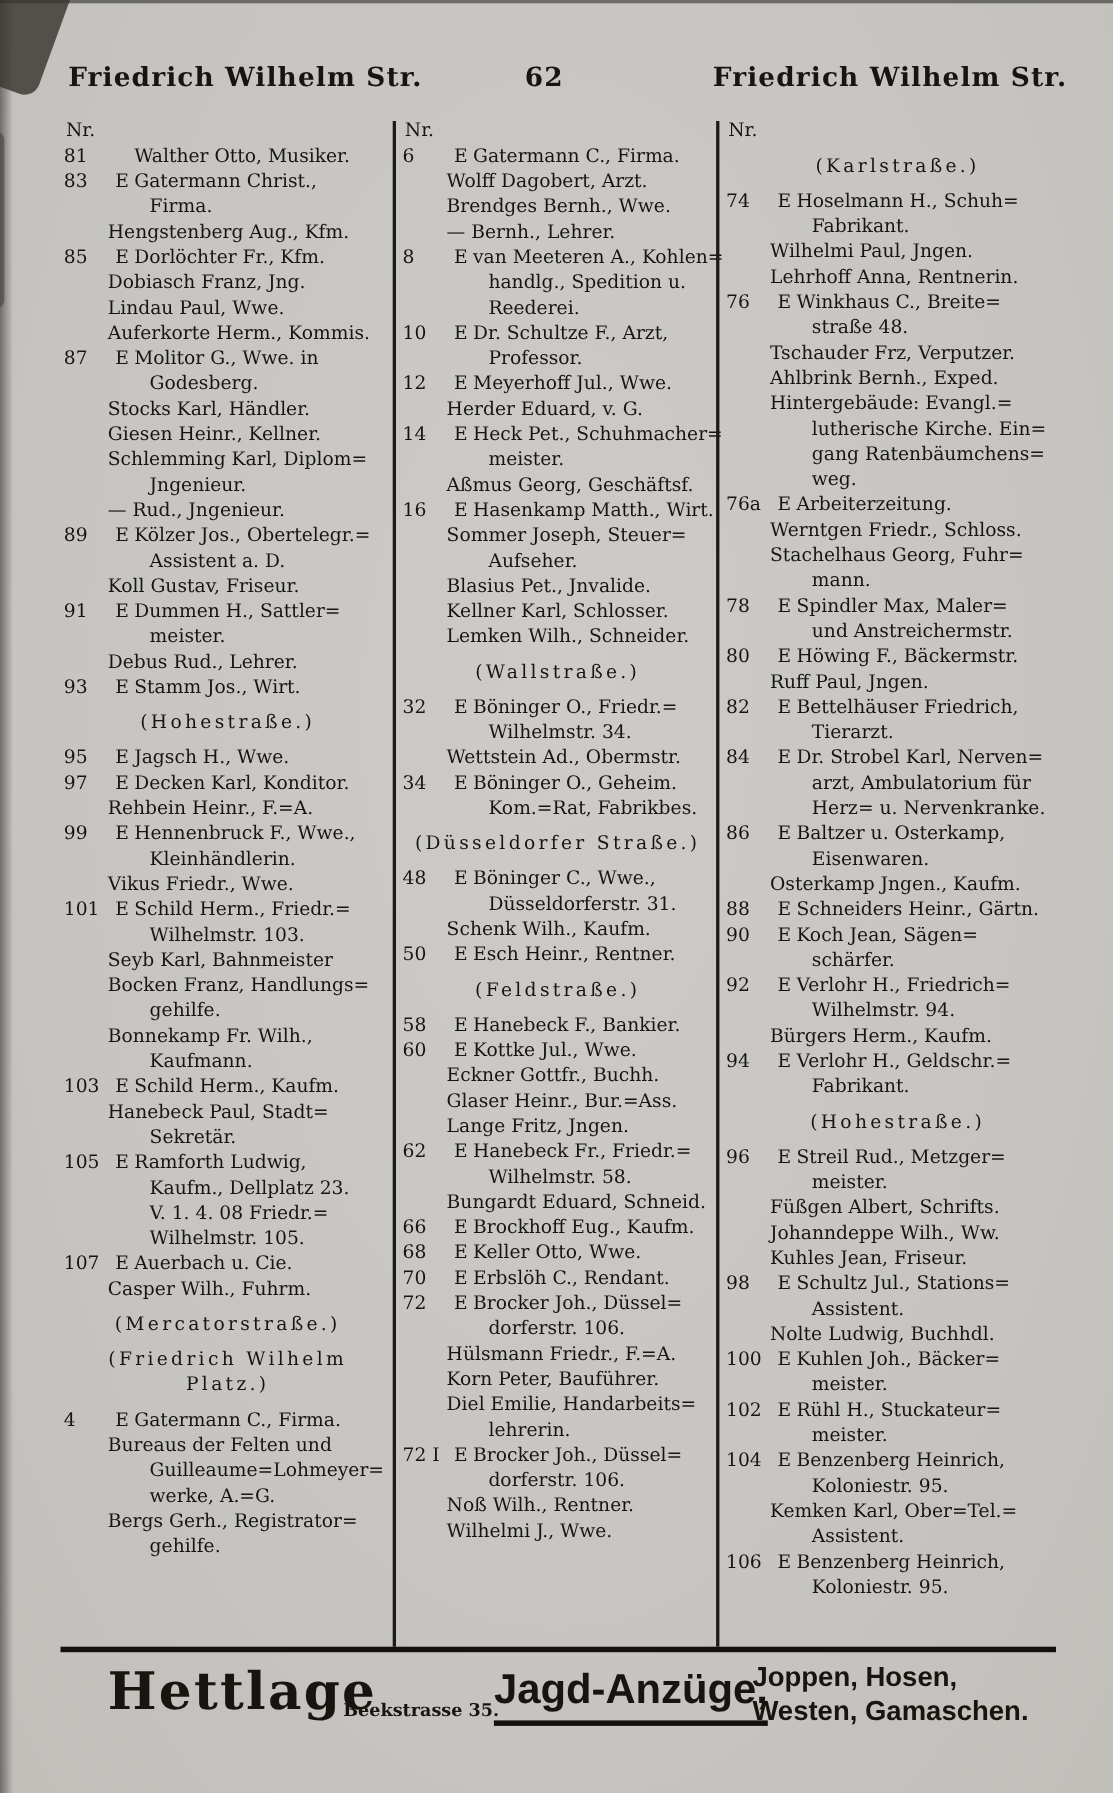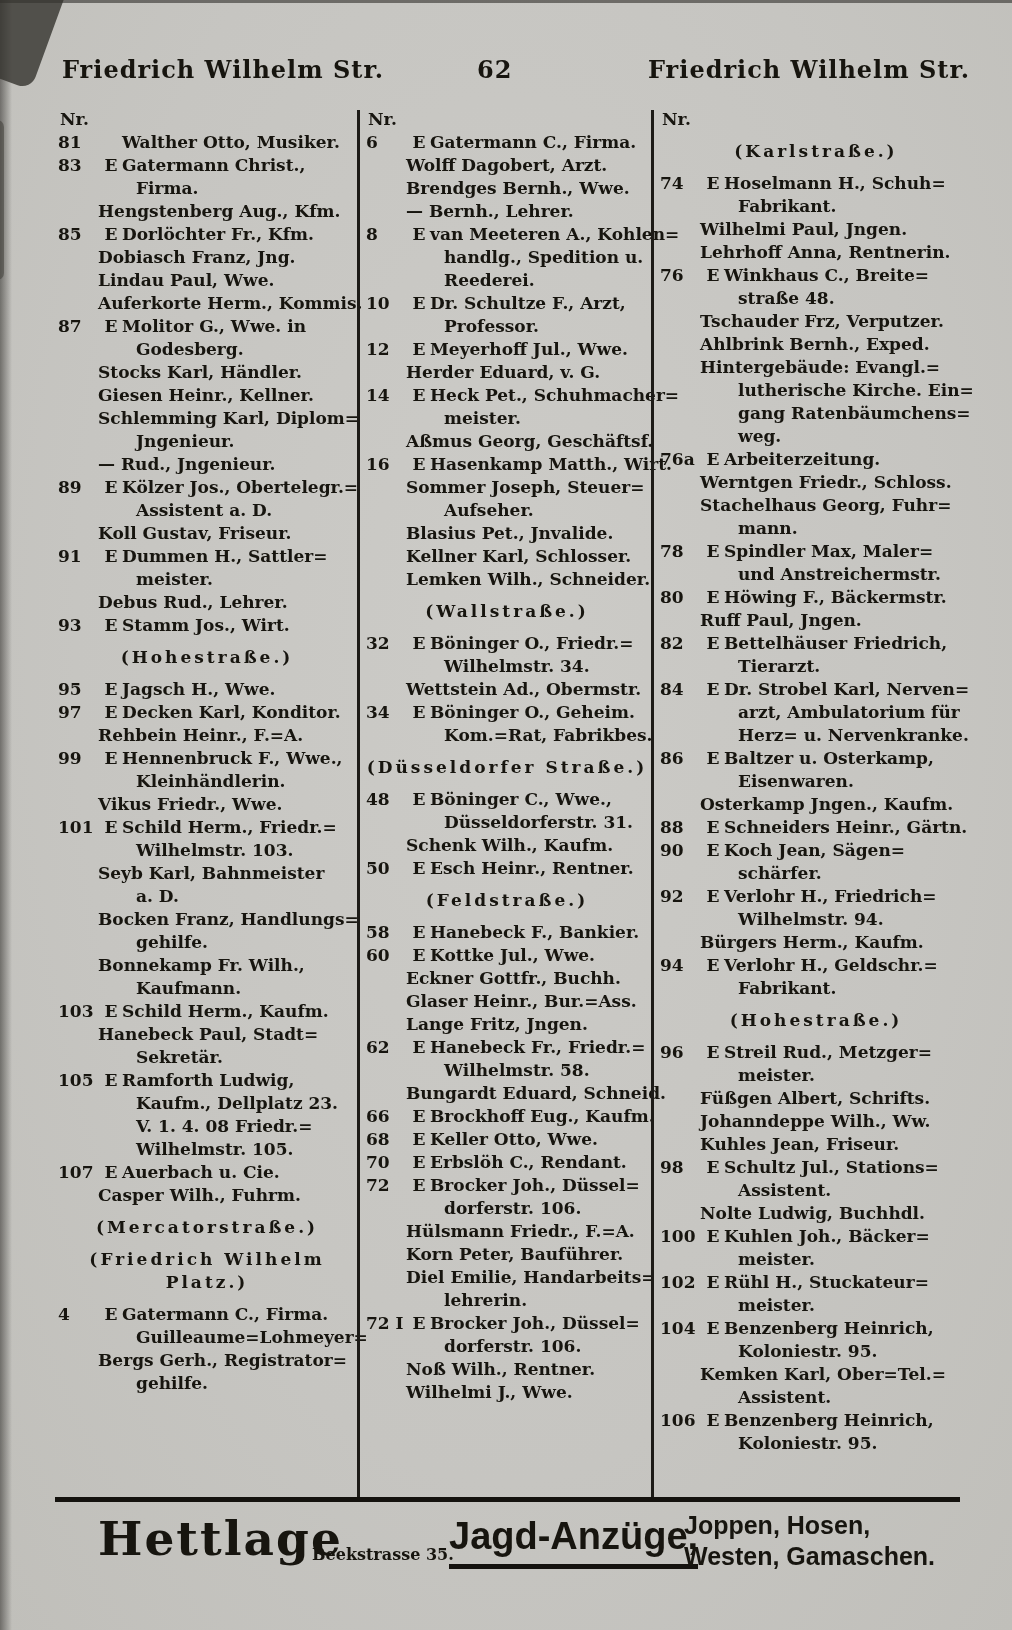--- a/index.html
+++ b/index.html
@@ -19,21 +19,21 @@
   .corner-smudge2{position:absolute;left:-10px;top:120px;width:14px;height:160px;
     background:#403e38;border-radius:8px;opacity:.55;}
 
   
   .header{position:absolute;top:55px;left:0;width:100%;font-weight:bold;font-size:24px;letter-spacing:1px;}
   .hl{position:absolute;left:62px;top:0;white-space:nowrap;}
   .pn{position:absolute;left:477px;top:0;}
   .hr{position:absolute;left:648px;top:0;white-space:nowrap;}
 
   
-  .col{position:absolute;top:108px;font-size:17px;line-height:23px;font-weight:bold;}
+  .col{position:absolute;top:108px;font-size:17px;line-height:23px;font-weight:normal;}
   .colA{left:58px;width:298px;}
   .colB{left:366px;width:282px;}
   .colC{left:660px;width:312px;}
   .line{white-space:nowrap;}
   .entry{display:flex;}
   .num{width:38px;flex:0 0 auto;}
   .mk{width:14px;margin-left:8px;flex:0 0 auto;text-align:center;}
   .txt{margin-left:4px;}
   .sub{padding-left:40px;}
   .cont{padding-left:78px;}
@@ -143,21 +143,20 @@
     </div>
     <div class="line cont">Kleinhändlerin.</div>
     <div class="line sub">Vikus Friedr., Wwe.</div>
     <div class="line entry">
       <span class="num">101</span>
       <span class="mk">E</span>
       <span class="txt">Schild Herm., Friedr.=</span>
     </div>
     <div class="line cont">Wilhelmstr. 103.</div>
     <div class="line sub">Seyb Karl, Bahnmeister</div>
-    <div class="line cont">a. D.</div>
     <div class="line sub">Bocken Franz, Handlungs=</div>
     <div class="line cont">gehilfe.</div>
     <div class="line sub">Bonnekamp Fr. Wilh.,</div>
     <div class="line cont">Kaufmann.</div>
     <div class="line entry">
       <span class="num">103</span>
       <span class="mk">E</span>
       <span class="txt">Schild Herm., Kaufm.</span>
     </div>
     <div class="line sub">Hanebeck Paul, Stadt=</div>
@@ -177,21 +176,23 @@
     </div>
     <div class="line sub">Casper Wilh., Fuhrm.</div>
     <div class="line heading">(Mercatorstraße.)</div>
     <div class="line heading-open">(Friedrich Wilhelm</div>
     <div class="line heading-close">Platz.)</div>
     <div class="line entry">
       <span class="num">4</span>
       <span class="mk">E</span>
       <span class="txt">Gatermann C., Firma.</span>
     </div>
+    <div class="line sub">Bureaus der Felten und</div>
     <div class="line cont">Guilleaume=Lohmeyer=</div>
+    <div class="line cont">werke, A.=G.</div>
     <div class="line sub">Bergs Gerh., Registrator=</div>
     <div class="line cont">gehilfe.</div>
   </div>
 <div class="vrule r1"></div>
 <div class="col colB">
     <div class="line label">Nr.</div>
     <div class="line entry">
       <span class="num">6</span>
       <span class="mk">E</span>
       <span class="txt">Gatermann C., Firma.</span>

